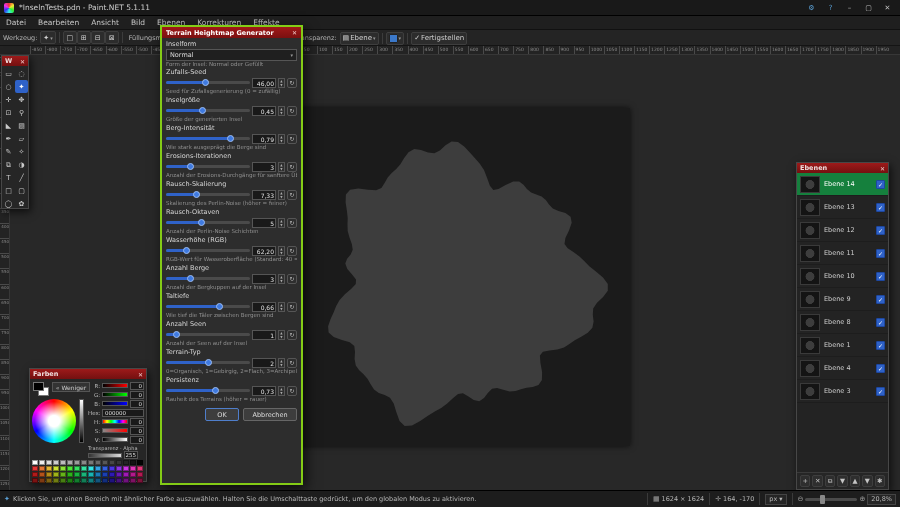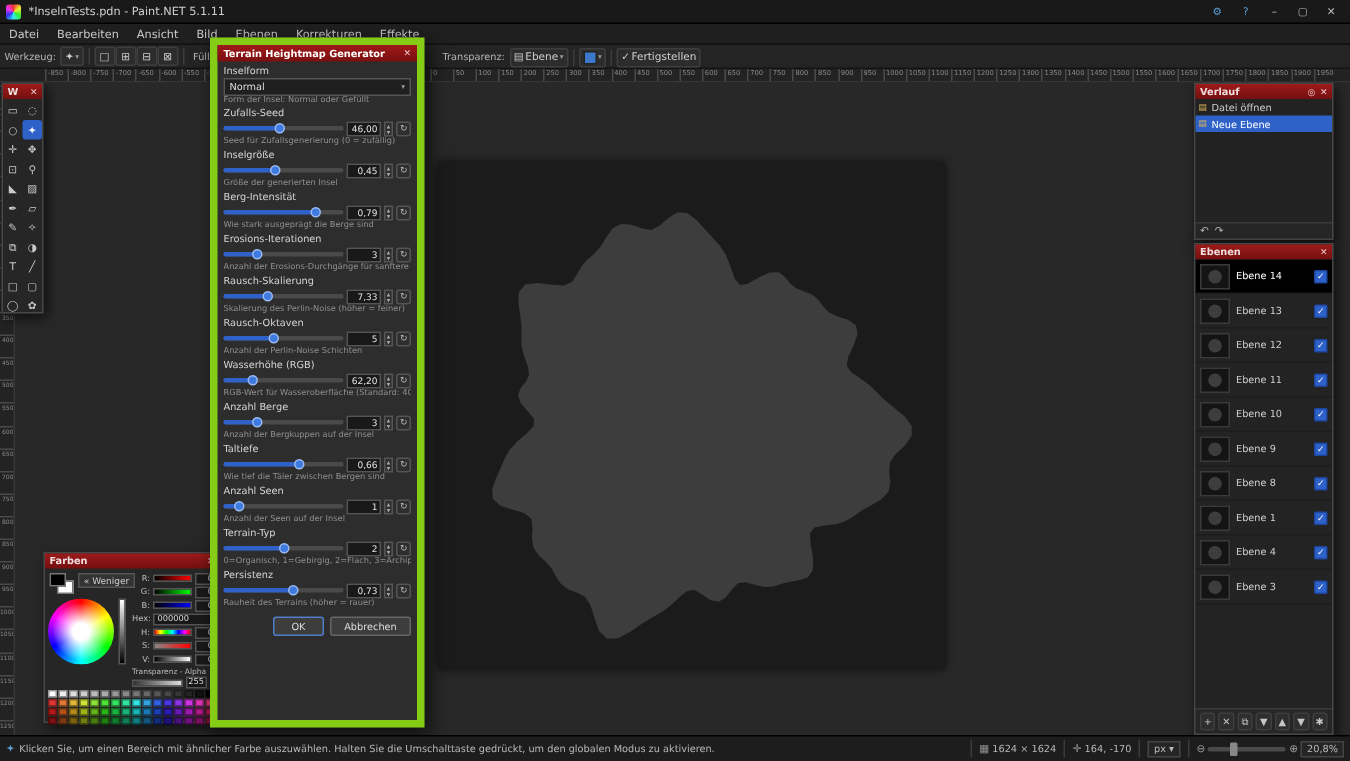--- a/index.html
+++ b/index.html
@@ -72,28 +72,28 @@
 #history-list{height:82px;background:#222}
 .hrow{display:flex;align-items:center;height:11px;padding:0 2px;gap:3px;font-size:6.5px;color:#ccc}
 .hrow.sel{background:#2f62c8;color:#fff}
 .hrow .hi{font-size:6px;color:#d8b25a}
 #history-footer{height:11px;display:flex;align-items:center;gap:4px;padding:0 3px;border-top:1px solid #3a3a3a}
 #history-footer span{font-size:7px;color:#bbb}
 
 #layers-window{left:796px;top:162px;width:93px;height:328px}
 #layers-list{height:299px;overflow:hidden;background:#232323}
 .lrow{display:flex;align-items:center;height:23px;padding:0 3px;gap:4px;border-bottom:1px solid #1d1d1d}
-.lrow.sel{background:#000000;color:#fff}
+.lrow.sel{background:#15803d;color:#fff}
 .lthumb{width:20px;height:17px;background:#141414;border:1px solid #3a3a3a;background-image:radial-gradient(circle at 50% 50%,#3d3d3d 0 36%,rgba(0,0,0,0) 40%)}
 .lname{font-size:6.5px;flex:1}
 .chk{width:9px;height:9px;background:#2f62c8;border:1px solid #1d47a0;color:#fff;font-size:6px;line-height:8px;text-align:center;border-radius:1px}
 #layers-footer{height:16px;display:flex;align-items:center;gap:2px;padding:0 3px;border-top:1px solid #3a3a3a}
 .lfbtn{width:11px;height:12px;display:flex;align-items:center;justify-content:center;font-size:6.5px;color:#c5c5c5;background:#2e2e2e;border:1px solid #3e3e3e;border-radius:2px}
 
-#dialog{position:absolute;left:140px;top:25px;width:143px;height:460px;background:#2d2d2d;border:5px solid #84cc16;box-shadow:3px 4px 12px rgba(0,0,0,.7)}
+#dialog{position:absolute;left:160px;top:25px;width:143px;height:460px;background:#2d2d2d;border:2px solid #84cc16;box-shadow:3px 4px 12px rgba(0,0,0,.7)}
 #dialog-title{height:11px;background:linear-gradient(#a01818,#7a1010);display:flex;align-items:center;padding:0 4px;color:#fff;font-size:6.5px;font-weight:bold}
 #dialog-title .x{margin-left:auto;color:#f0caca;font-size:6px}
 #dialog-body{padding:2px 4px}
 .dlabel{font-size:6.5px;color:#d5d5d5;height:9px;line-height:9px}
 .ddesc{font-size:5.5px;color:#8f8f8f;height:7px;line-height:7px;white-space:nowrap;overflow:hidden}
 .drow{height:28px}
 .dctl{display:flex;align-items:center;height:11px;gap:2px}
 .dtrack{position:relative;width:84px;height:3px;background:#4a4a4a;border-radius:2px}
 .dfill{position:absolute;left:0;top:0;height:3px;background:#2f62c8;border-radius:2px}
 .dthumb{position:absolute;top:-2px;width:7px;height:7px;margin-left:-3px;border-radius:50%;background:#3f7ae0;border:1px solid #9cbcf0}
@@ -473,41 +473,20 @@
           <div class="pcell" style="background: rgb(18, 45, 125);"></div>
           <div class="pcell" style="background: rgb(31, 18, 125);"></div>
           <div class="pcell" style="background: rgb(71, 18, 125);"></div>
           <div class="pcell" style="background: rgb(112, 18, 125);"></div>
           <div class="pcell" style="background: rgb(125, 18, 98);"></div>
           <div class="pcell" style="background: rgb(125, 18, 58);"></div>
         </div>
     </div>
   </div>
 
-  <div class="win" id="history-window">
-    <div class="winhdr">
-      <span>Verlauf</span>
-      <span class="hic" style="margin-left:auto">◎</span>
-      <span class="x" style="margin-left:3px">✕</span>
-    </div>
-    <div id="history-list">
-        <div class="hrow">
-          <span class="hi">▤</span>
-          <span>Datei öffnen</span>
-        </div>
-        <div class="hrow sel">
-          <span class="hi">▤</span>
-          <span>Neue Ebene</span>
-        </div>
-      </div>
-    <div id="history-footer">
-      <span>↶</span>
-      <span>↷</span>
-    </div>
-  </div>
 
   <div class="win" id="layers-window">
     <div class="winhdr">
       <span>Ebenen</span>
       <span class="x">✕</span>
     </div>
     <div id="layers-list">
         <div class="lrow sel">
           <div class="lthumb"></div>
           <div class="lname">Ebene 14</div>

